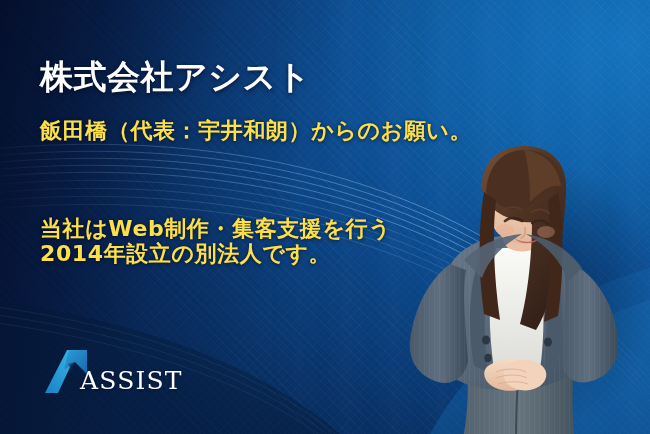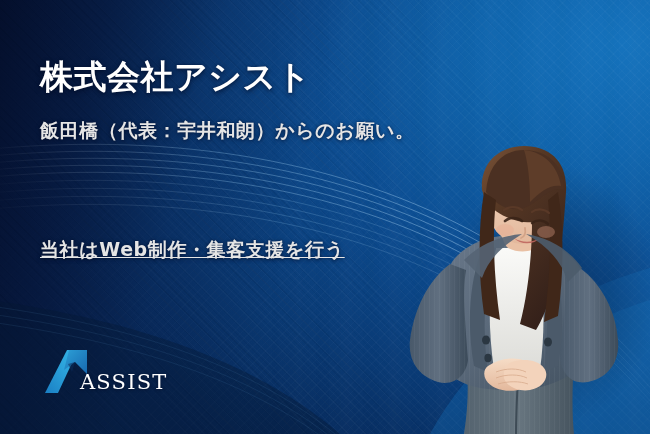--- a/index.html
+++ b/index.html
@@ -87,46 +87,46 @@
     font-weight: 700;
     color: #ffffff;
     letter-spacing: .5px;
     line-height: 1;
     text-shadow: 0 2px 5px rgba(0,10,35,.65), 0 0 2px rgba(0,12,40,.5);
     white-space: nowrap;
   }
   .para {
     position: absolute;
     left: 0;
-    color: #e5e5e5;
-    font-size: 19px;
+    color: #fde047;
+    font-size: 22px;
     font-weight: 700;
     line-height: 25px;
     letter-spacing: .6px;
     text-shadow: 0 1px 4px rgba(0,10,35,.60), 0 0 2px rgba(0,12,40,.45);
     white-space: nowrap;
   }
   .para-1 { top: 118px; }
-  .para-2 { top: 237px; text-decoration: underline; }
+  .para-2 { top: 216px; }
   .para .line { display: block; }
 
   
   .logo {
     position: absolute;
     left: 42px;
     top: 348px;
     z-index: 7;
     display: flex;
     align-items: flex-end;
     height: 46px;
   }
   .logo-mark { display:block; }
   .logo-word {
     font-family: "DejaVu Serif", "Liberation Serif", serif;
-    font-size: 21px;
+    font-size: 25px;
     color: #ffffff;
     letter-spacing: 1.2px;
     line-height: 1;
     margin-left: -16px;
     margin-bottom: 1px;
     text-shadow: 0 1px 3px rgba(0,8,30,.55);
   }
 
   
   .photo {
@@ -199,20 +199,21 @@
   <div class="content">
 
     <div class="headline">株式会社アシスト</div>
 
     <div class="para para-1">
       <span class="line">飯田橋（代表：宇井和朗）からのお願い。</span>
     </div>
 
     <div class="para para-2">
       <span class="line">当社はWeb制作・集客支援を行う</span>
+      <span class="line">2014年設立の別法人です。</span>
     </div>
   </div>
 
   <div class="logo">
     <svg class="logo-mark" width="54" height="46" viewBox="0 0 54 46" aria-hidden="true">
       <defs>
         <linearGradient id="aLight" x1="0" y1="1" x2="1" y2="0">
           <stop offset="0%" stop-color="#1a7fc4"></stop>
           <stop offset="55%" stop-color="#2ba2da"></stop>
           <stop offset="100%" stop-color="#35b4e6"></stop>

